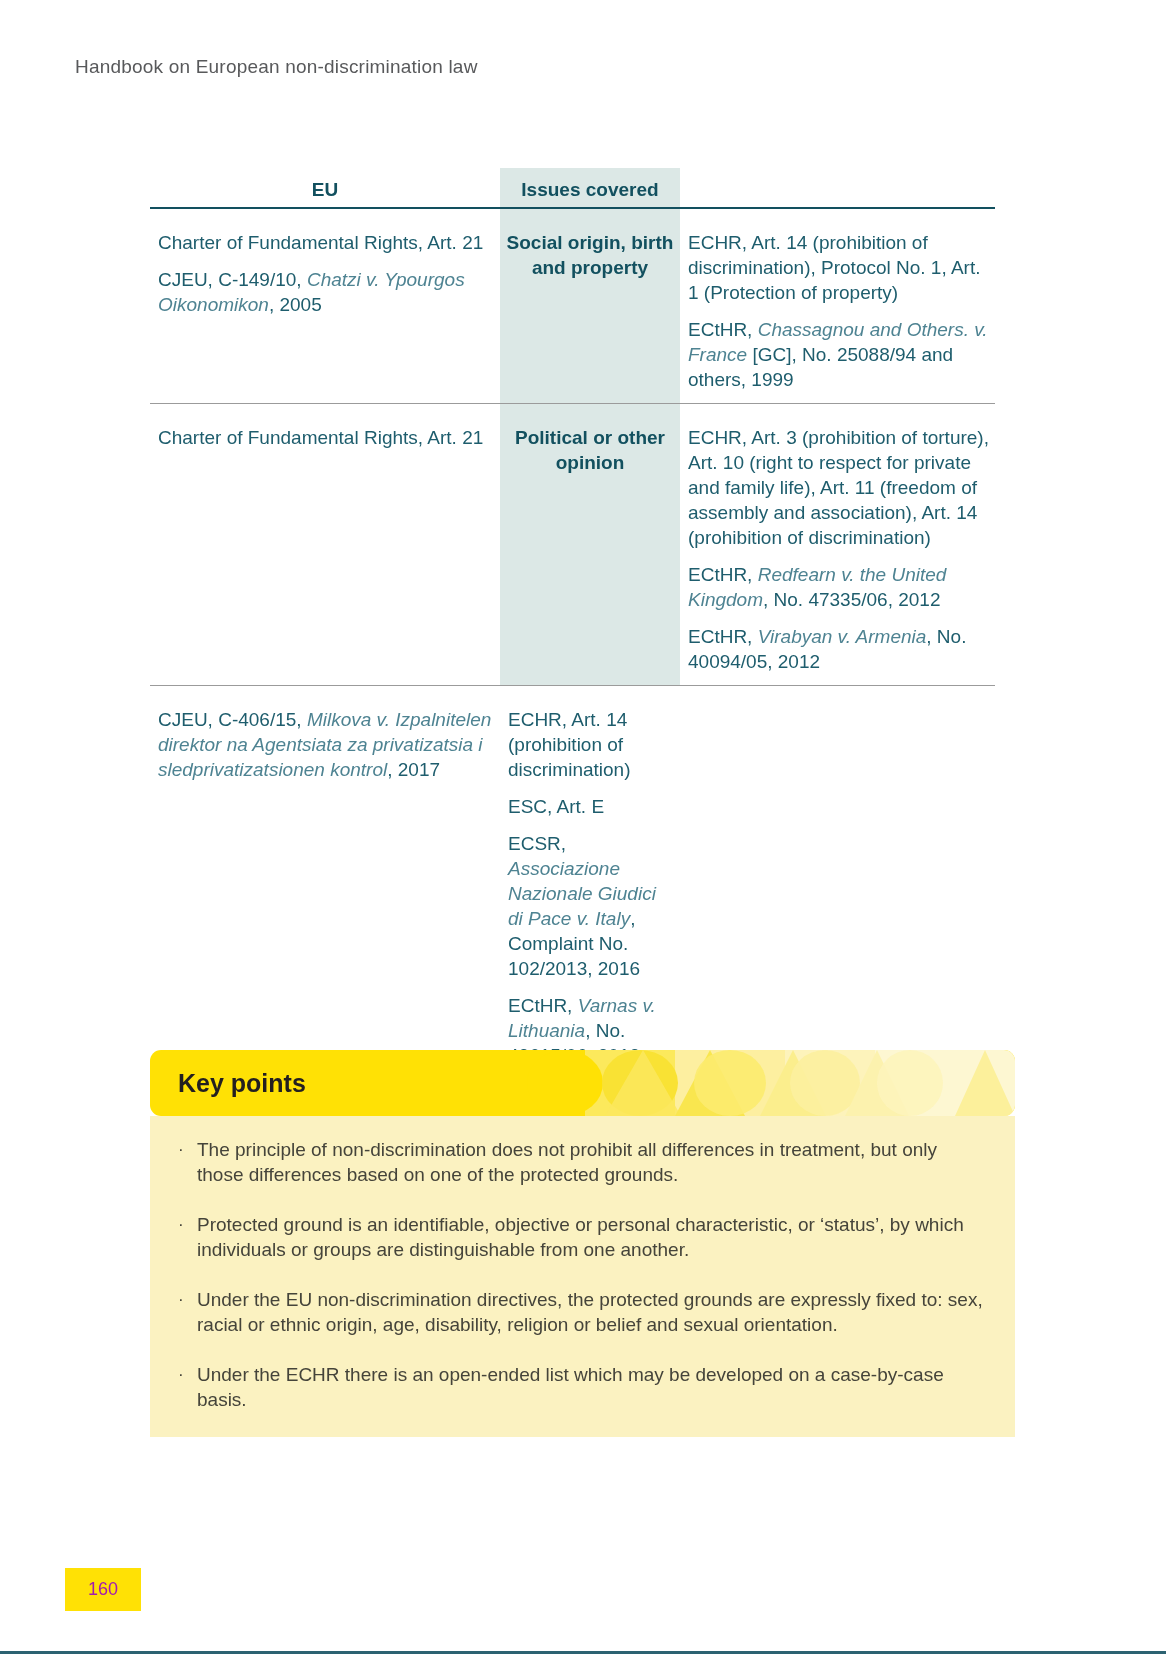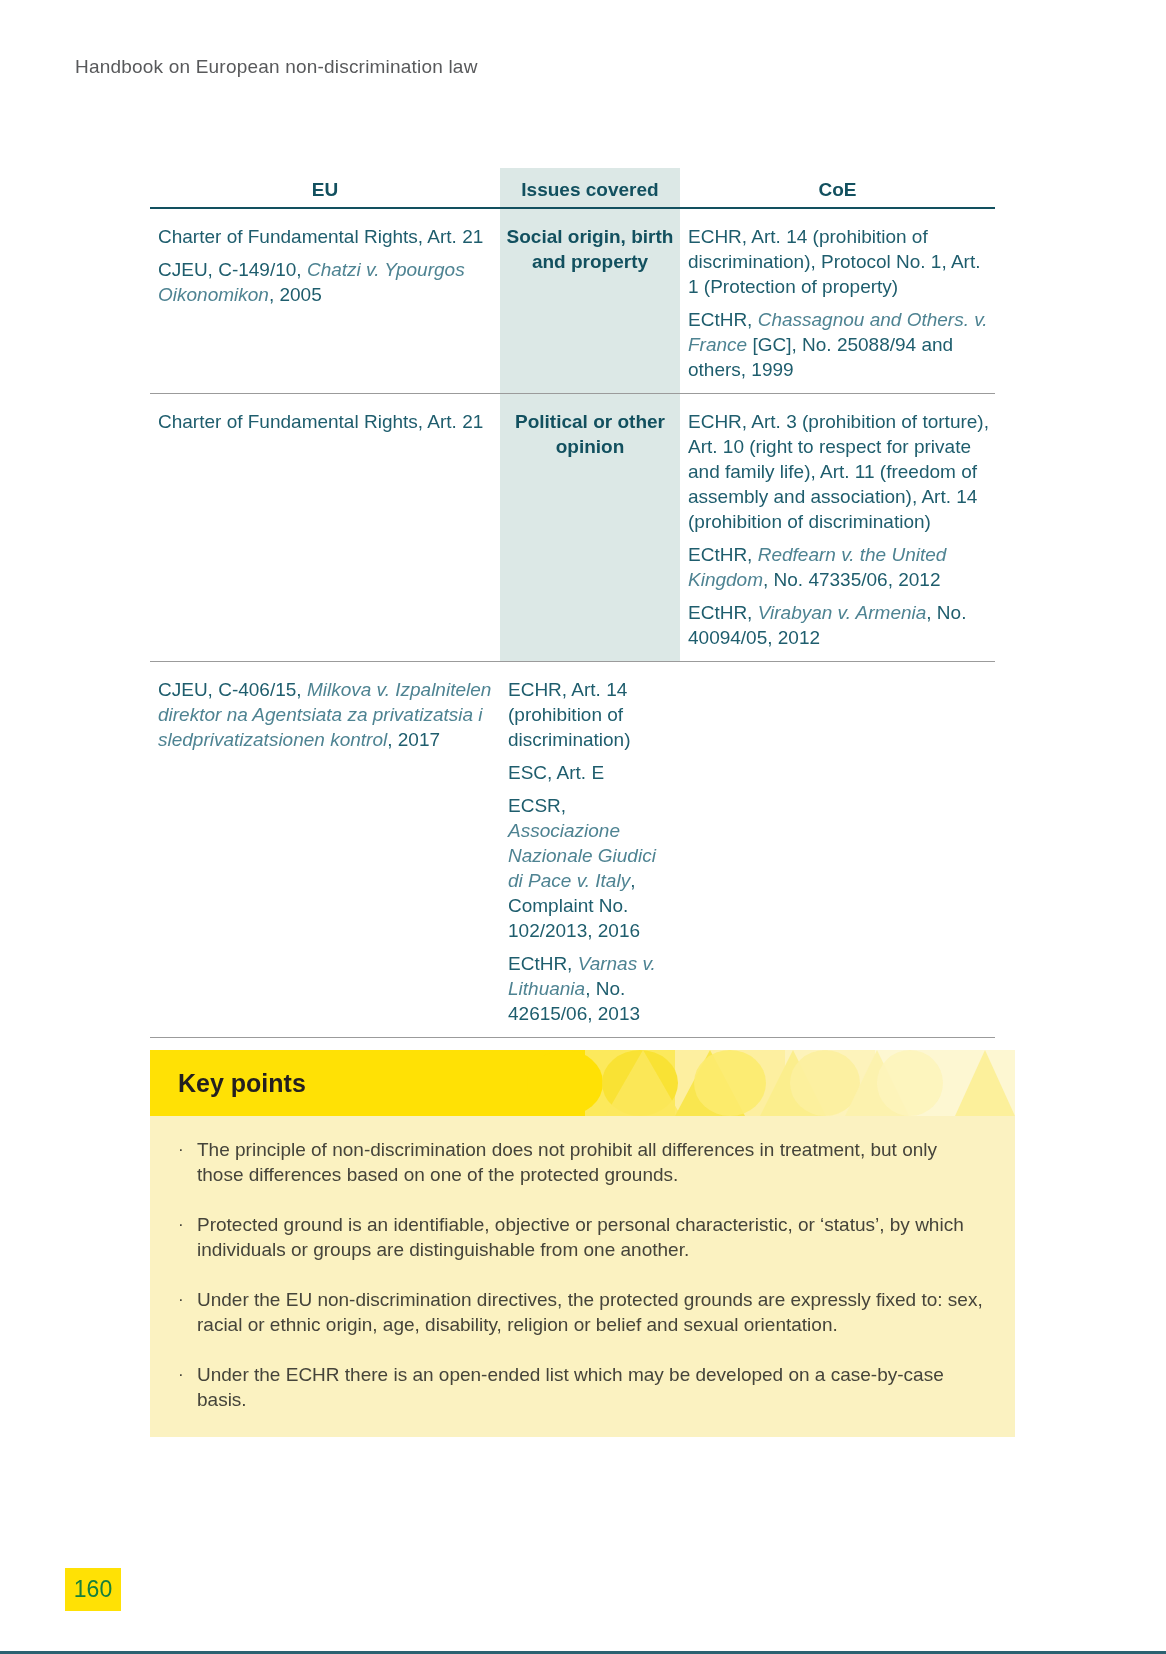--- a/index.html
+++ b/index.html
@@ -40,21 +40,21 @@
   .th {
     font-weight: 700;
     font-size: 19px;
     text-align: center;
     padding: 11px 0 6px;
     color: var(--teal-heading, #12505f);
   }
   .th-issues, .td-issues { background: var(--issues-column-bg, #dce8e6); }
   .tr { border-bottom: 1px solid var(--row-divider, #9b9b9b); }
   .td { padding: 9px 6px 11px 8px; line-height: 25px; }
-  .td p { margin: 6px 0 8px; }
+  .td p { margin: 12px 0 8px; }
   .td p:last-child { margin-bottom: 0; }
   .td-issues {
     text-align: center;
     font-weight: 700;
     color: var(--teal-heading, #12505f);
     padding: 9px 4px 11px;
   }
   .it { font-style: italic; color: var(--teal-italic, #4e8392); }
 
   
@@ -62,20 +62,21 @@
     position: absolute;
     left: 150px;
     top: 1050px;
     width: 865px;
   }
   .kp-banner {
     position: relative;
     height: 66px;
     background: var(--yellow-accent, #ffe105);
     overflow: hidden;
+    border-radius: 11px;
   }
   .kp-title {
     position: absolute;
     left: 28px;
     top: 50%;
     transform: translateY(-50%);
     margin: 0;
     font-size: 25px;
     font-weight: 700;
     color: #231f20;
@@ -94,28 +95,28 @@
     line-height: 25px;
   }
   .bullet:last-child { margin-bottom: 0; }
   .dot { flex: 0 0 21px; width: 21px; padding-left: 2px; font-size: 17px; }
 
   
   .page-number {
     position: absolute;
     left: 65px;
     top: 1568px;
-    width: 56px;
+    width: 76px;
     height: 43px;
     background: var(--yellow-accent, #ffe105);
     display: flex;
     align-items: center;
     justify-content: center;
-    font-size: 23px;
-    color: #15803d;
+    font-size: 18px;
+    color: #a21caf;
   }
   .bottom-rule {
     position: absolute;
     left: 0;
     bottom: 0;
     width: 100%;
     height: 3px;
     background: var(--bottom-rule-teal, #2c6271);
   }
 </style>
@@ -123,21 +124,20 @@
 <body>
 
 <div class="page">
 
   <div class="running-header">Handbook on European non-discrimination law</div>
 
   <div class="law-table">
     <div class="thead">
       <div class="th th-eu">EU</div>
       <div class="th th-issues">Issues covered</div>
-      <div class="th th-coe">CoE</div>
     </div>
     <div id="table-body">
         <div class="tr">
           <div class="td td-eu">
             <p><span>Charter of Fundamental Rights, Art. 21</span></p>
             <p><span>CJEU, C-149/10, </span><span class="it">Chatzi v. Ypourgos Oikonomikon</span><span>, 2005</span></p>
           </div>
           <div class="td td-issues">
             <p class="issue-label">Social origin, birth and property</p>
           </div>

